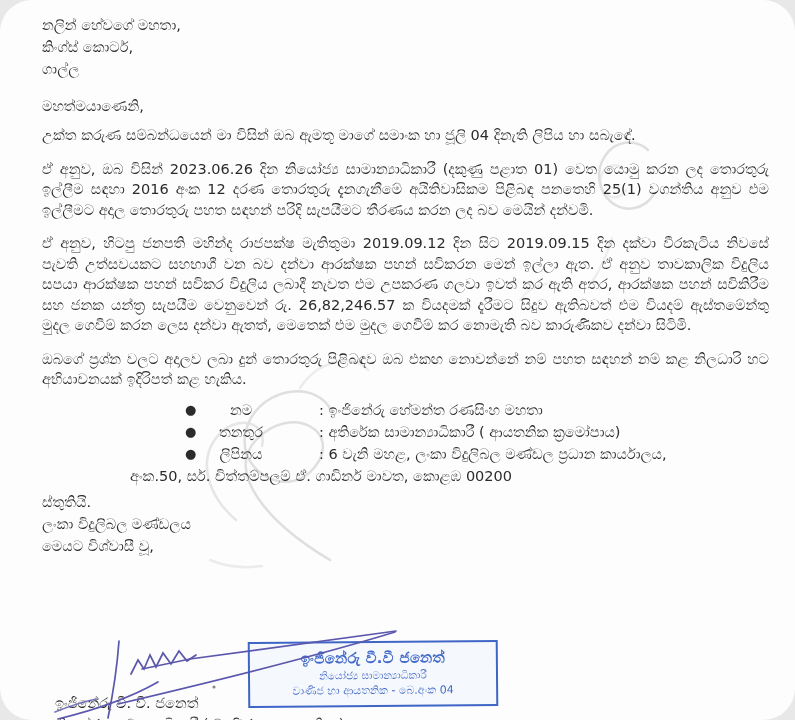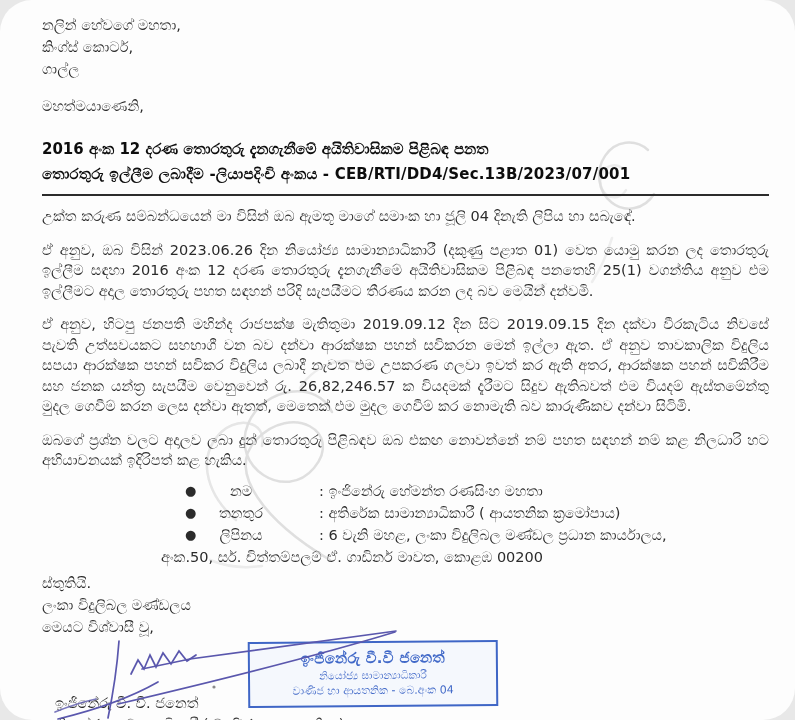--- a/index.html
+++ b/index.html
@@ -34,21 +34,21 @@
     line-height:20.5px;
     text-align:justify;
   }
   .para.first { margin-top:10px; }
 
   .bullets { margin-top:9px; }
   .bullet-row { display:flex; font-size:14.5px; line-height:22px; }
   .bullet-dot { margin-left:143px; width:26px; font-size:13px; }
   .bullet-label { width:60px; flex:none;text-align:center; }
   .bullet-value { flex:1;margin-left:48px; }
-  .bullet-cont { margin-left:119px; font-size:14.5px; line-height:22px; }
+  .bullet-cont { margin-left:88px; font-size:14.5px; line-height:22px; }
 
   .closing { margin-top:4px; font-size:14.5px; line-height:22px; }
 
   .sig-name {
     position:absolute; left:55px; top:695px;
     font-size:14.5px; color:#262626; z-index:3;
   }
   .cutoff-line {
     position:absolute; left:55px; top:716px;
     width:520px; height:4px; overflow:hidden;
@@ -97,24 +97,20 @@
   <div class="content">
 
     <div class="addr">
       <div>නලින් හේවගේ මහතා,</div>
       <div>කිංග්ස් කොර්ට,</div>
       <div>ගාල්ල</div>
     </div>
 
     <div class="salutation">මහත්මයාණෙනි,</div>
 
-    <div class="subject">
-      <div>2016 අංක 12 දරණ තොරතුරු දැනගැනීමේ අයිතිවාසිකම පිළිබඳ පනත</div>
-      <div class="ref">තොරතුරු ඉල්ලීම ලබාදීම -ලියාපදිංචි අංකය - CEB/RTI/DD4/Sec.13B/2023/07/001</div>
-    </div>
 
     <div class="para first">උක්ත කරුණ සම්බන්ධයෙන් මා විසින් ඔබ ඇමතූ මාගේ සමාංක හා ජූලි 04 දිනැති ලිපිය හා සබැඳේ.</div>
     <div class="para">ඒ අනුව, ඔබ විසින් 2023.06.26 දින නියෝජ්‍ය සාමාන්‍යාධිකාරී (දකුණු පළාත 01) වෙත යොමු කරන ලද තොරතුරු ඉල්ලීම සඳහා 2016 අංක 12 දරණ තොරතුරු දැනගැනීමේ අයිතිවාසිකම පිළිබඳ පනතෙහි 25(1) වගන්තිය අනුව එම ඉල්ලීමට අදාල තොරතුරු පහත සඳහන් පරිදි සැපයීමට තීරණය කරන ලද බව මෙයින් දන්වමි.</div>
     <div class="para">ඒ අනුව, හිටපු ජනපති මහින්ද රාජපක්ෂ මැතිතුමා 2019.09.12 දින සිට 2019.09.15 දින දක්වා වීරකැටිය නිවසේ පැවති උත්සවයකට සහභාගී වන බව දන්වා ආරක්ෂක පහන් සවිකරන මෙන් ඉල්ලා ඇත. ඒ අනුව තාවකාලික විදුලිය සපයා ආරක්ෂක පහන් සවිකර විදුලිය ලබාදී නැවත එම උපකරණ ගලවා ඉවත් කර ඇති අතර, ආරක්ෂක පහන් සවිකිරීම සහ ජනක යන්ත්‍ර සැපයීම වෙනුවෙන් රු. 26,82,246.57 ක වියදමක් දැරීමට සිදුව ඇතිබවත් එම වියදම් ඇස්තමේන්තු මුදල ගෙවීම් කරන ලෙස දන්වා ඇතත්, මෙතෙක් එම මුදල ගෙවීම් කර නොමැති බව කාරුණිකව දන්වා සිටිමි.</div>
     <div class="para">ඔබගේ ප්‍රශ්න වලට අදාලව ලබා දුන් තොරතුරු පිළිබඳව ඔබ එකඟ නොවන්නේ නම් පහත සඳහන් නම් කළ නිලධාරි හට අභියාචනයක් ඉදිරිපත් කළ හැකිය.</div>
 
     <div class="bullets">
       <div class="bullet-row">
         <span class="bullet-dot">●</span>
         <span class="bullet-label">නම</span>

